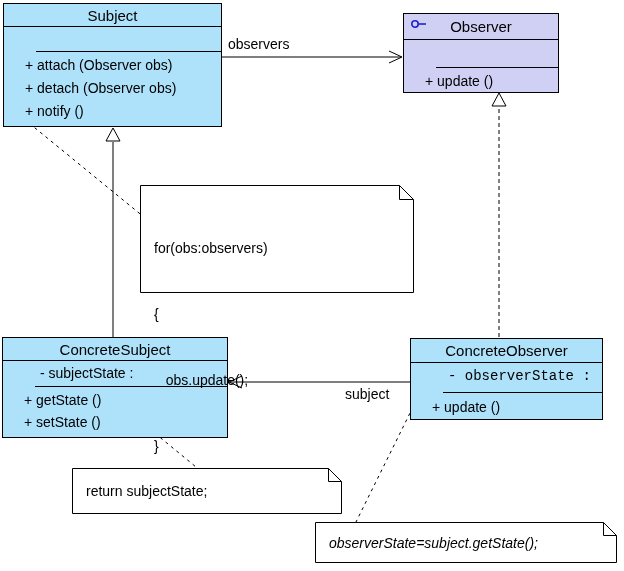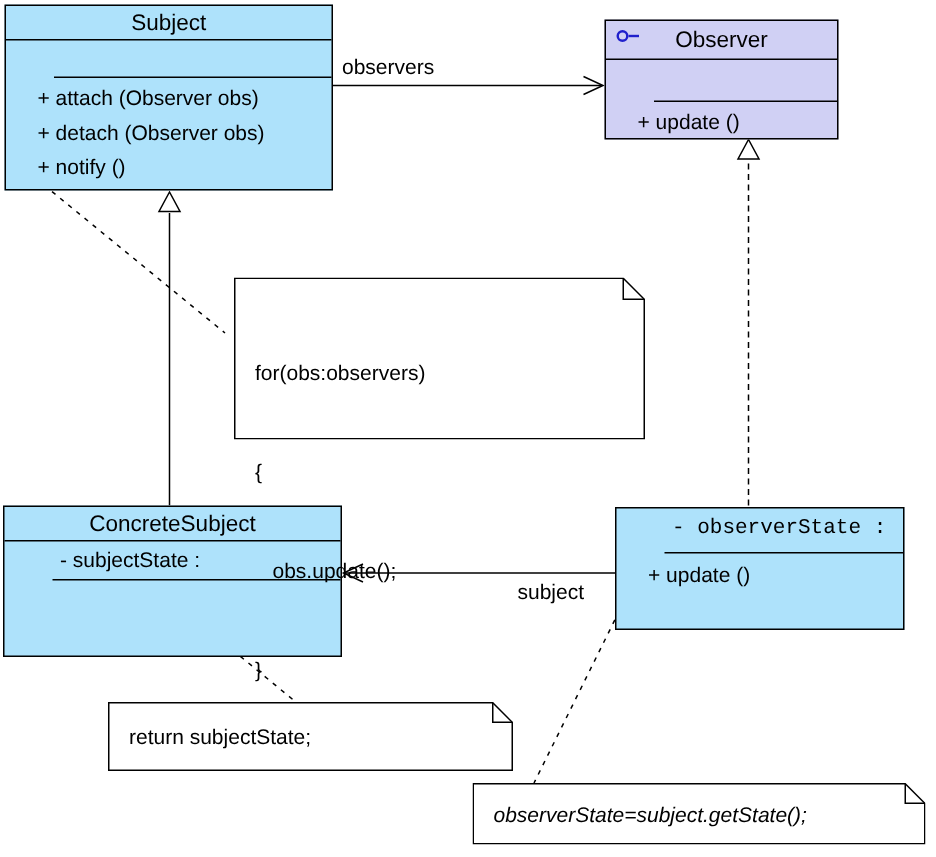--- a/index.html
+++ b/index.html
@@ -100,32 +100,37 @@
     <div class="c-methods" style="line-height:22px;">
       <div class="member">+ update ()</div>
     </div>
   </div>
 
   <div class="uml-class" style="left:2px;top:337px;width:226px;height:101px;">
     <div class="c-title" style="height:22px;">ConcreteSubject</div>
     <div class="c-attrs" style="height:23px;">
       <div class="member">- subjectState :</div>
     </div>
+    <div class="c-methods" style="line-height:22px;">
+      <div class="member">+ getState ()</div>
+      <div class="member">+ setState ()</div>
+    </div>
   </div>
 
   <div class="uml-class" style="left:410px;top:338px;width:193px;height:82px;">
+    <div class="c-title" style="height:23px;">ConcreteObserver</div>
     <div class="c-attrs" style="height:26px;padding-top:3px;font-family:Liberation Mono, monospace;">
       <div class="member">- observerState :</div>
     </div>
     <div class="c-methods" style="line-height:24px;">
       <div class="member">+ update ()</div>
     </div>
   </div>
 
-  <div class="note" style="left:156px;top:185px;width:274px;height:104px;text-decoration:underline;">
+  <div class="note" style="left:140px;top:185px;width:274px;height:104px;text-decoration:underline;">
     <svg width="274" height="108" viewBox="0 0 274 108">
       <polygon points="0.5,0.5 259.5,0.5 273.5,14.5 273.5,107.5 0.5,107.5" fill="#fff" stroke="#000" stroke-width="1"></polygon>
       <polyline points="259.5,0.5 259.5,14.5 273.5,14.5" fill="none" stroke="#000" stroke-width="1"></polyline>
     </svg>
     <div class="note-text">
       <div>for(obs:observers)</div>
       <div>{</div>
       <div>   obs.update();</div>
       <div>}</div>
     </div>

